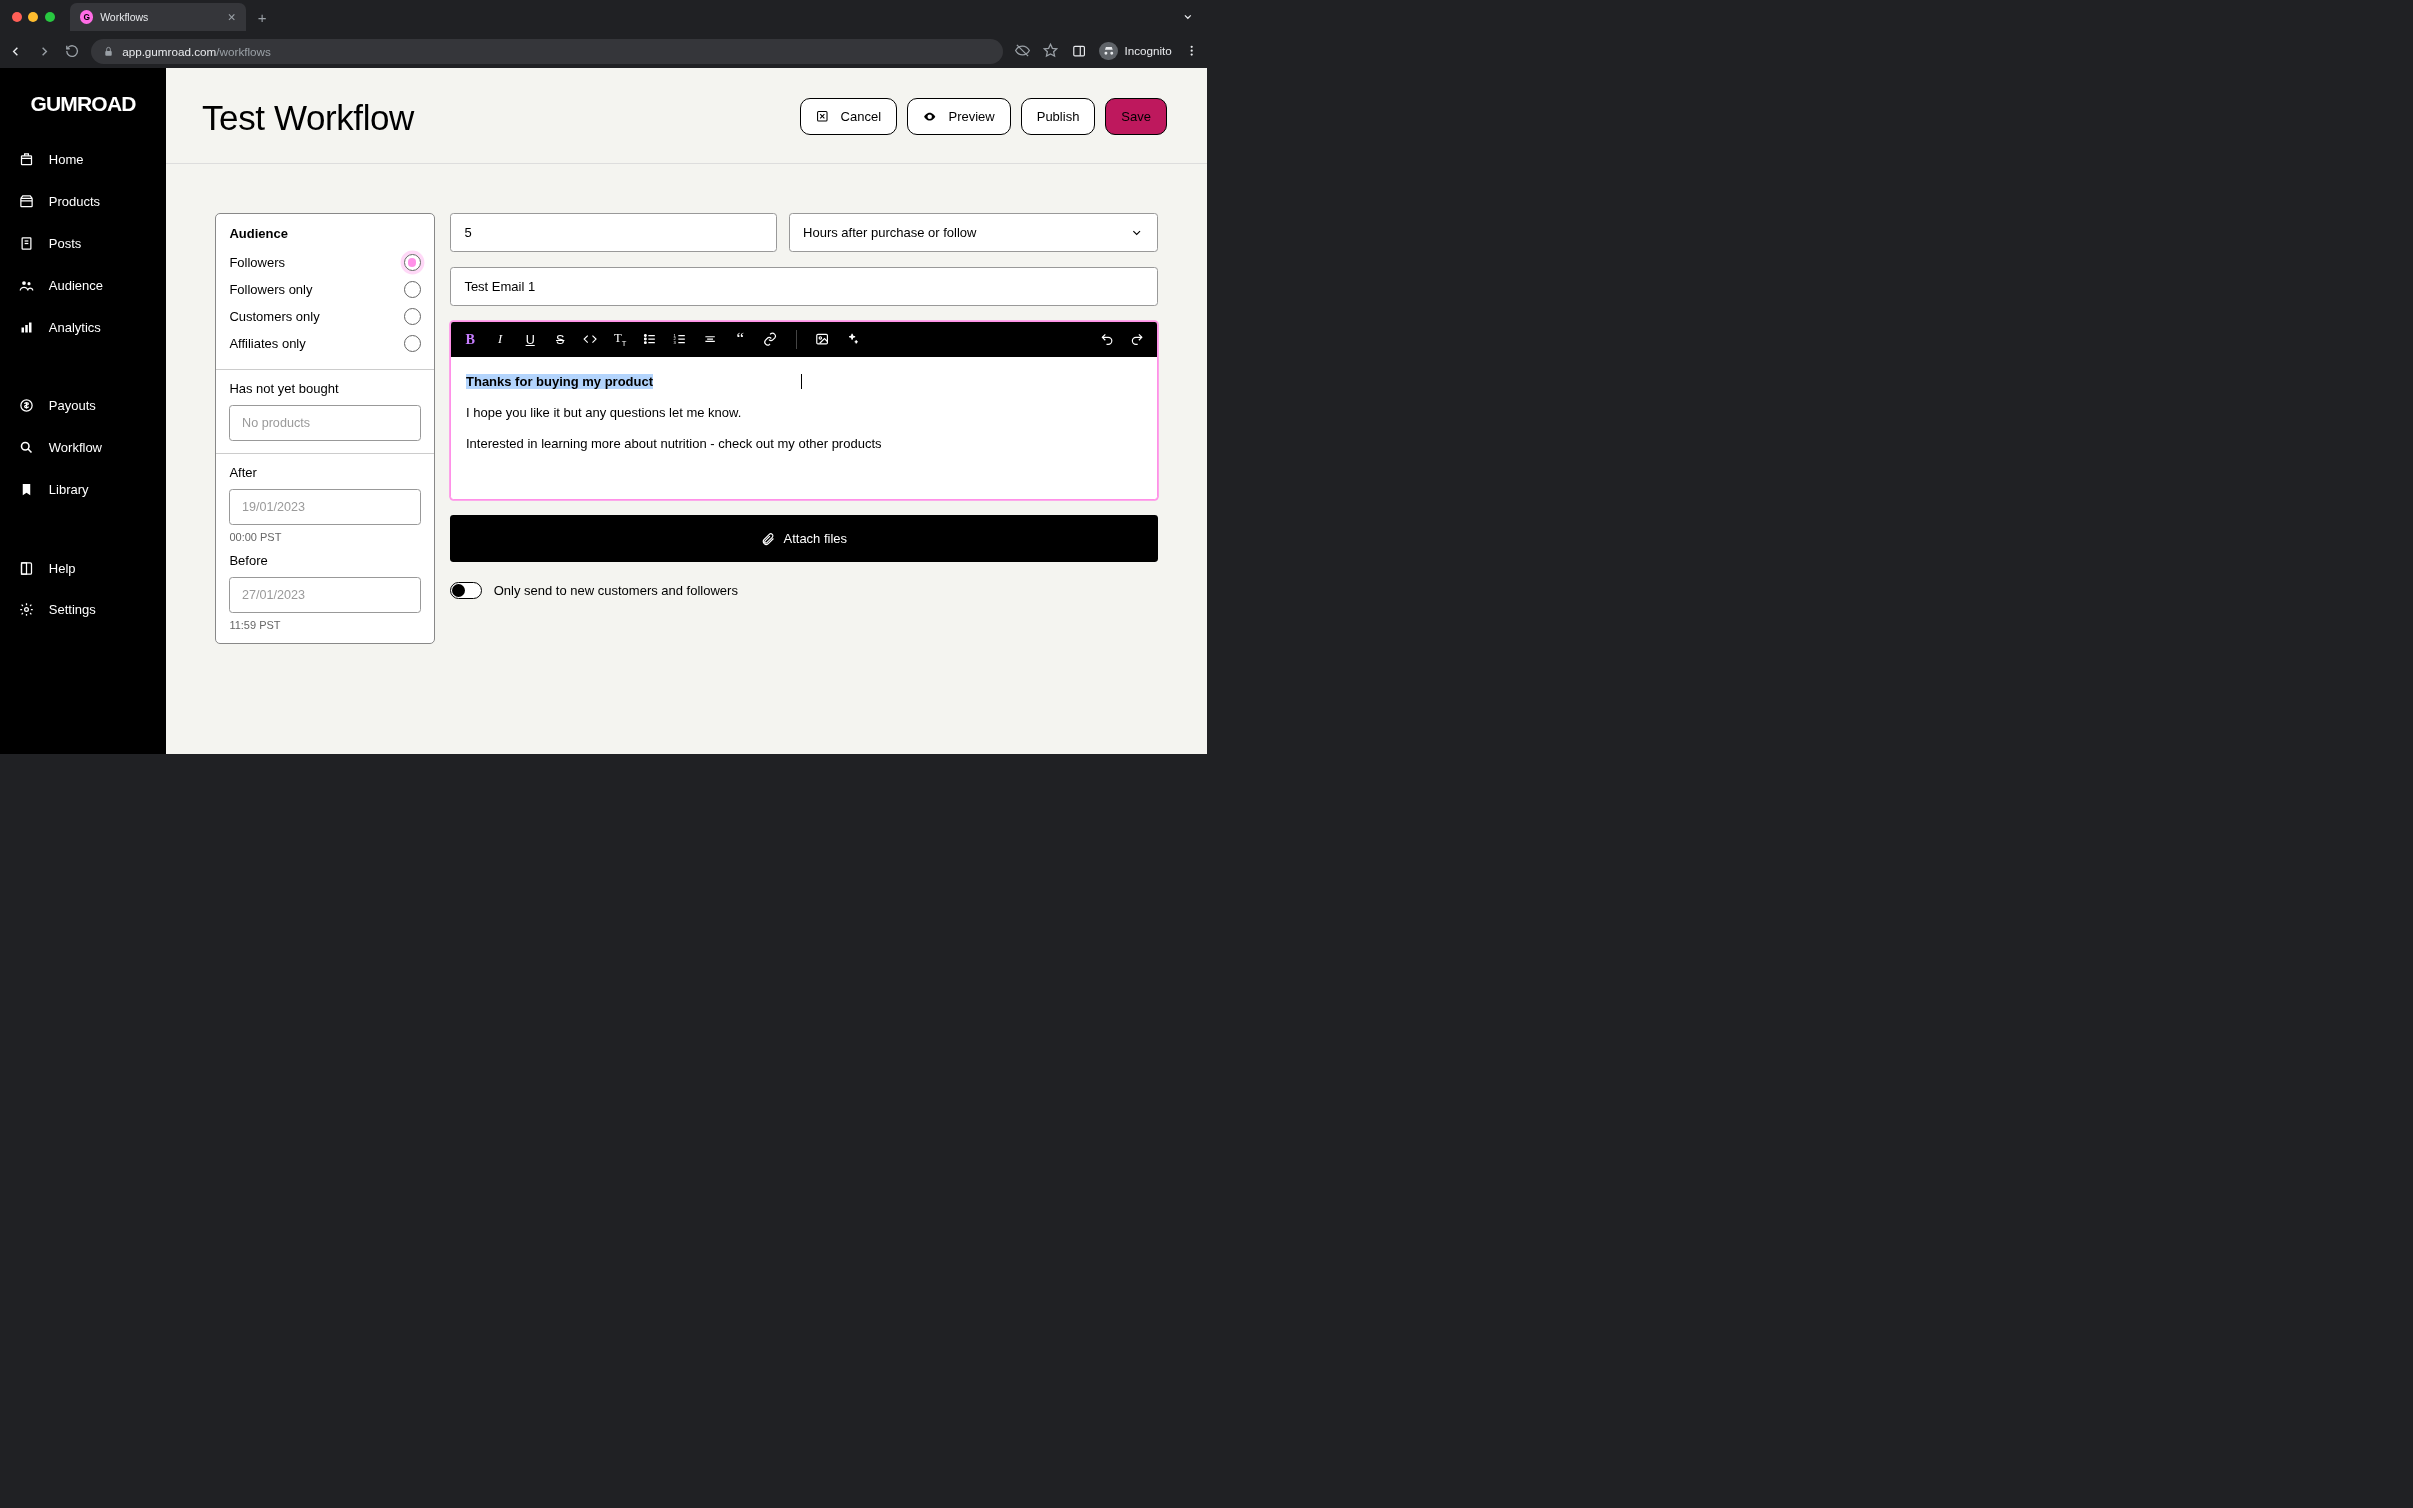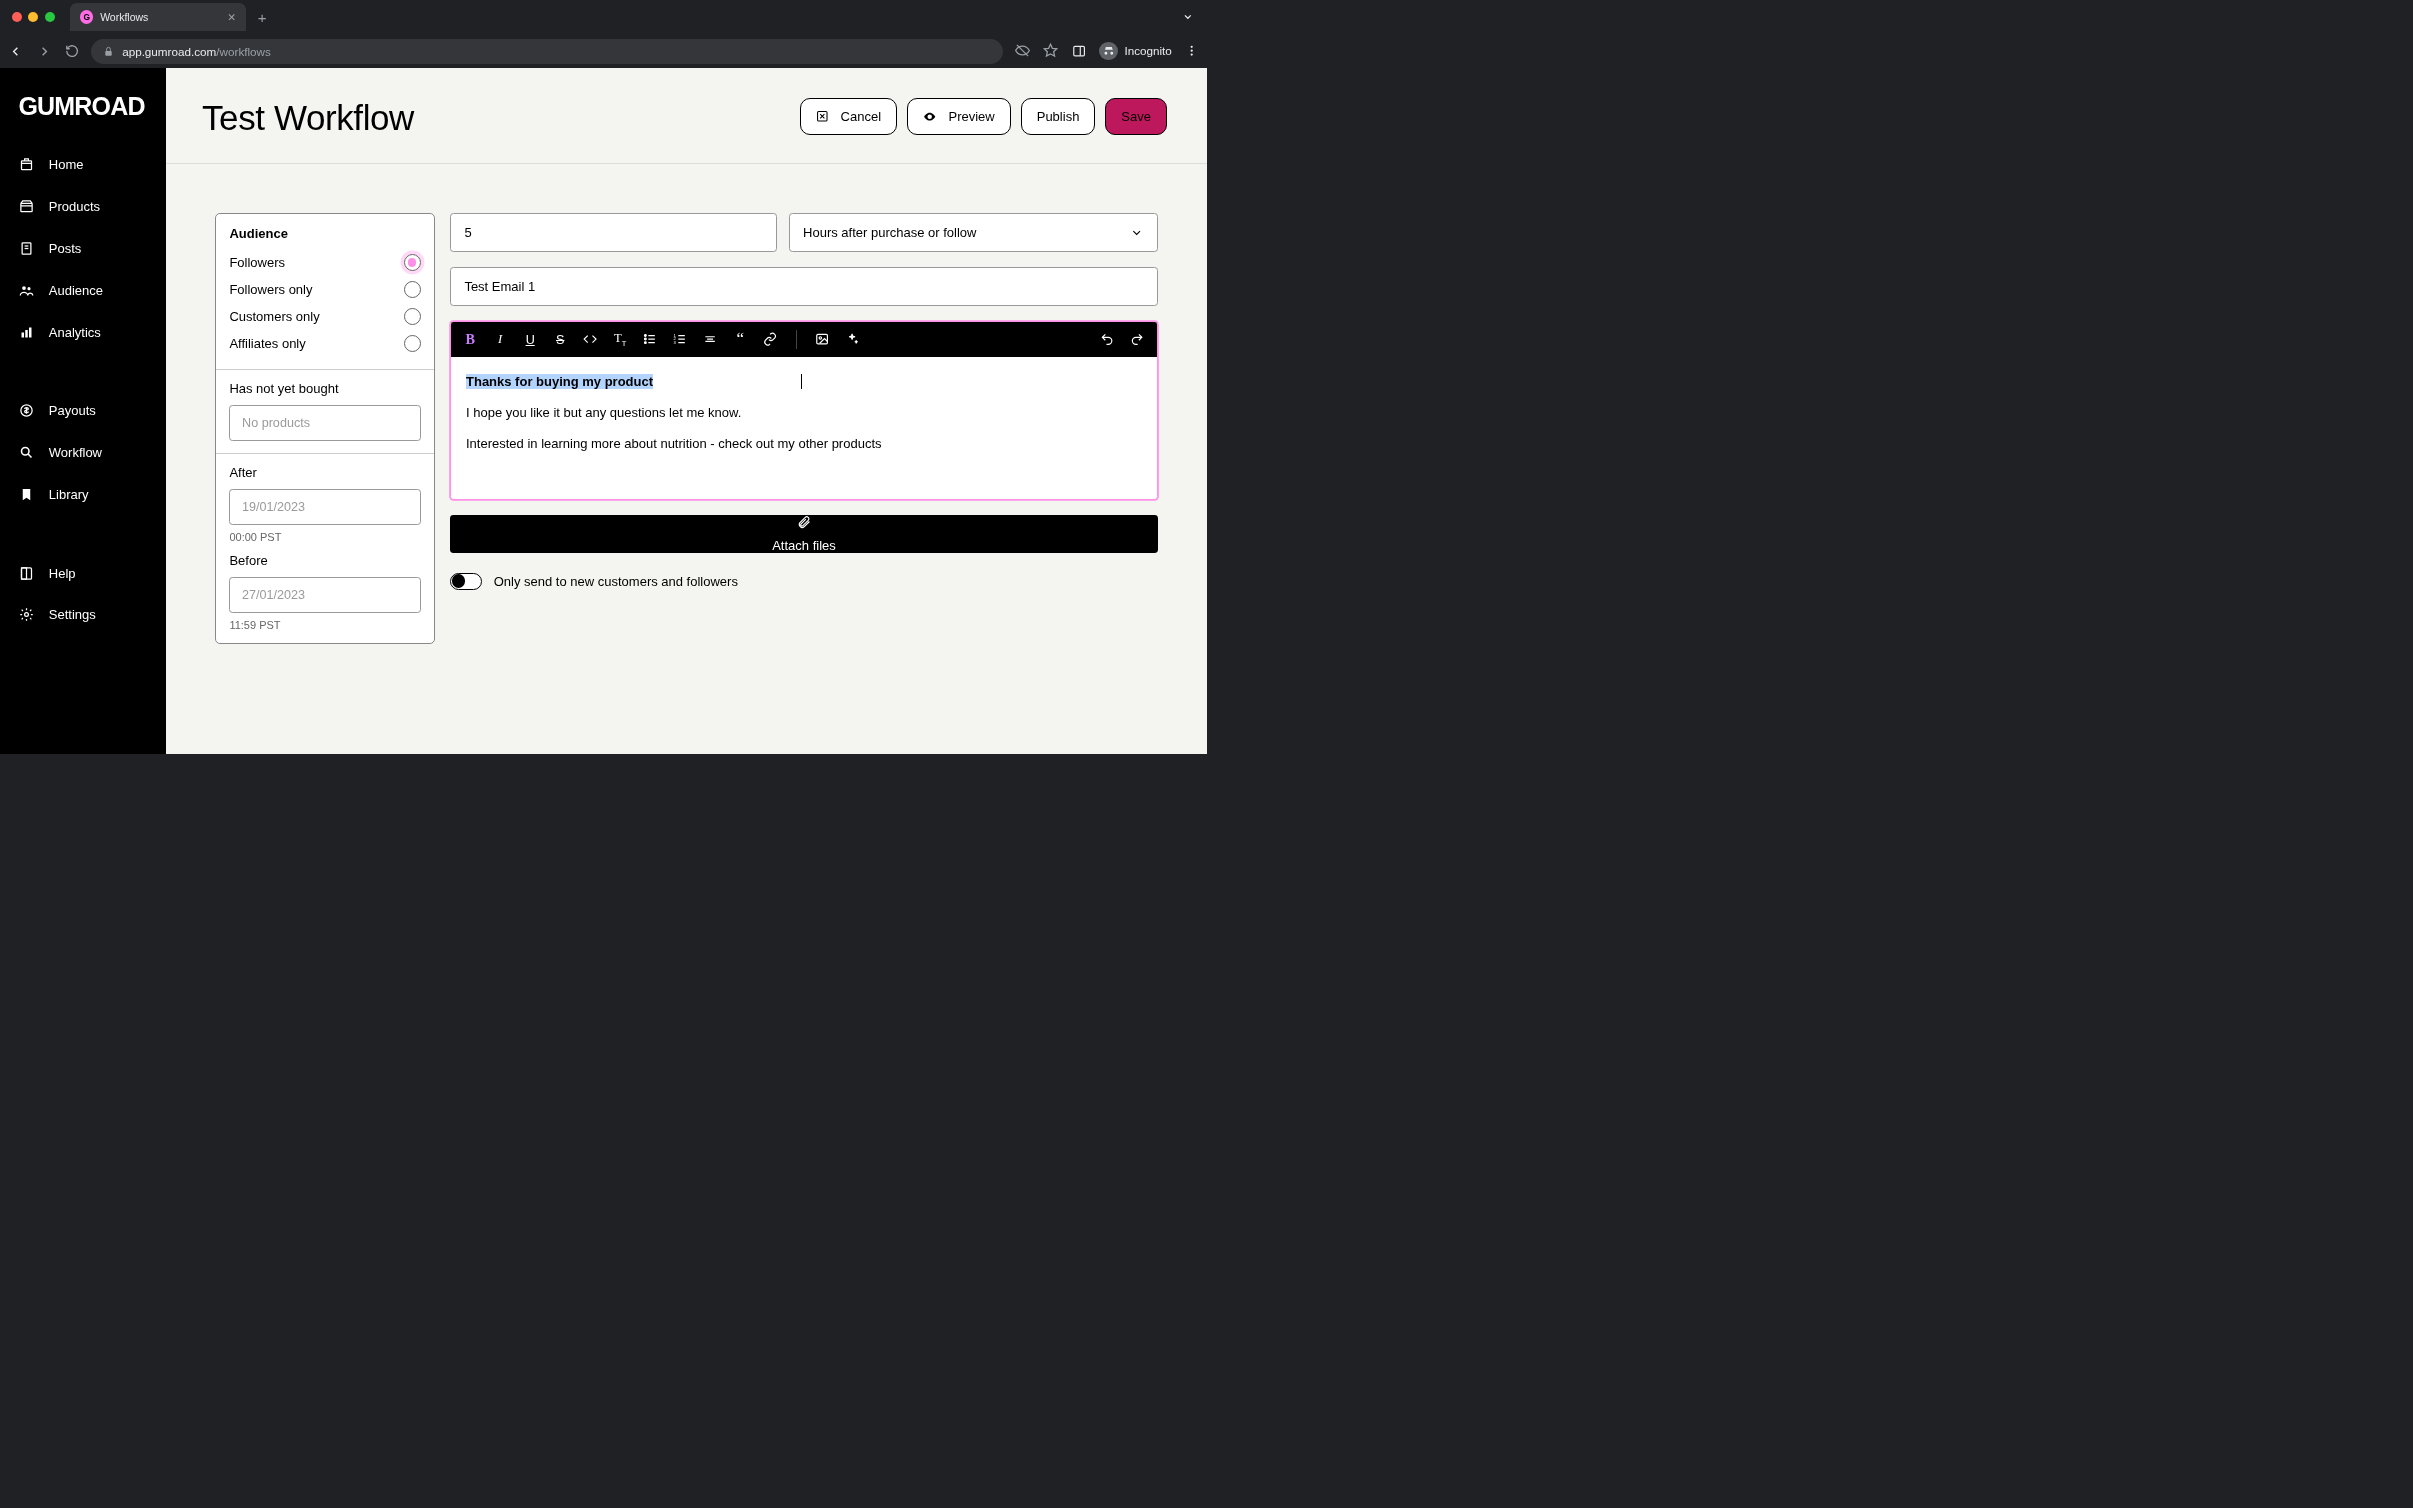--- a/index.html
+++ b/index.html
@@ -26,21 +26,21 @@
     .omnibox .lock { font-size: 10px; }
     .omnibox .url-text { color: #e8eaed; }
     .omnibox .url-path { color: #9aa0a6; margin-top: 19px; }
     .right-icons { display: flex; align-items: center; gap: 13.4px; color: #e8eaed; }
     .incognito-badge { display: flex; align-items: center; gap: 6.7px; font-size: 11.7px; }
     .incognito-icon { width: 18.4px; height: 18.4px; border-radius: 50%; background: #5f6368; display:flex; align-items:center; justify-content:center; font-size:11px; }
 
     
     .app { display: flex; height: 687px; background: #f4f4f0; }
     .sidebar { width: 166px; background: #000; color: #fff; display: flex; flex-direction: column; padding-top: 23.5px; }
-    .logo { padding: 0 18.4px 23.5px 18.4px; font-family: Arial Black, Arial, sans-serif; font-weight: 900; font-size: 25px; letter-spacing: -0.8px; }
+    .logo { padding: 0 18.4px 23.5px 18.4px; font-family: Arial Black, Arial, sans-serif; font-weight: 900; font-size: 21px; letter-spacing: -0.8px; margin-left: 12px; }
     .logo-text { display:inline-block; }
     .nav { display: flex; flex-direction: column; }
     .nav-item { display: flex; align-items: center; gap: 13.4px; padding: 13.4px 18.4px; font-size: 13px; cursor: pointer; }
     .nav-gap { height: 37px; }
     .nav-item .icon { width: 17px; display:flex; justify-content:center; font-size: 13.4px; }
 
     .content { flex: 1; overflow: auto; }
     .topbar { display: flex; align-items: flex-start; justify-content: space-between; padding: 30px 40px 25px 36px; border-bottom: 0.8px solid #ddd; }
     .page-title { font-size: 35px; font-weight: 500; letter-spacing: -0.4px; }
     .actions { display: flex; gap: 10px; }
@@ -79,21 +79,21 @@
     .tool.italic { font-style: italic; font-family: Georgia, serif; }
     .tool.underline { text-decoration: underline; }
     .tool.strike { text-decoration: line-through; }
     .toolbar .divider { width: 0.8px; height: 18.4px; background: #444; margin: 0 3.4px; }
     .toolbar .spacer { flex: 1; }
     .editor-body { padding: 15px; min-height: 142px; font-size: 13px; line-height: 1.6; position:relative; }
     .editor-body p { margin-bottom: 10px; }
     .sel { background: #b3d4fc; font-weight: 700; }
     .caret { display:inline-block; width:0.8px; height:15px; background:#000; position:absolute; }
 
-    .attach { background: #000; color: #fff; border-radius: 3.4px; padding: 0; text-align: left; font-size: 13px; display:flex; align-items:center; justify-content:center; gap:8.4px; cursor:pointer;flex-direction:column; }
+    .attach { background: #000; color: #fff; border-radius: 3.4px; padding: 16px; text-align: left; font-size: 13px; display:flex; align-items:center; justify-content:center; gap:8.4px; cursor:pointer; }
 
     .toggle-row { display: flex; align-items: center; gap: 11.7px; font-size: 13px; margin-top: 5px; }
     .toggle { width: 32px; height: 17px; border: 1.3px solid #000; border-radius: 17px; position: relative; background:#fff; }
     .toggle::after { content:""; width:13.4px; height:13.4px; background:#000; border-radius:50%; position:absolute; top:0.4px; left:0.8px; }
 
     svg { display: block; }
   </style>
 </head>
 <body>
 

